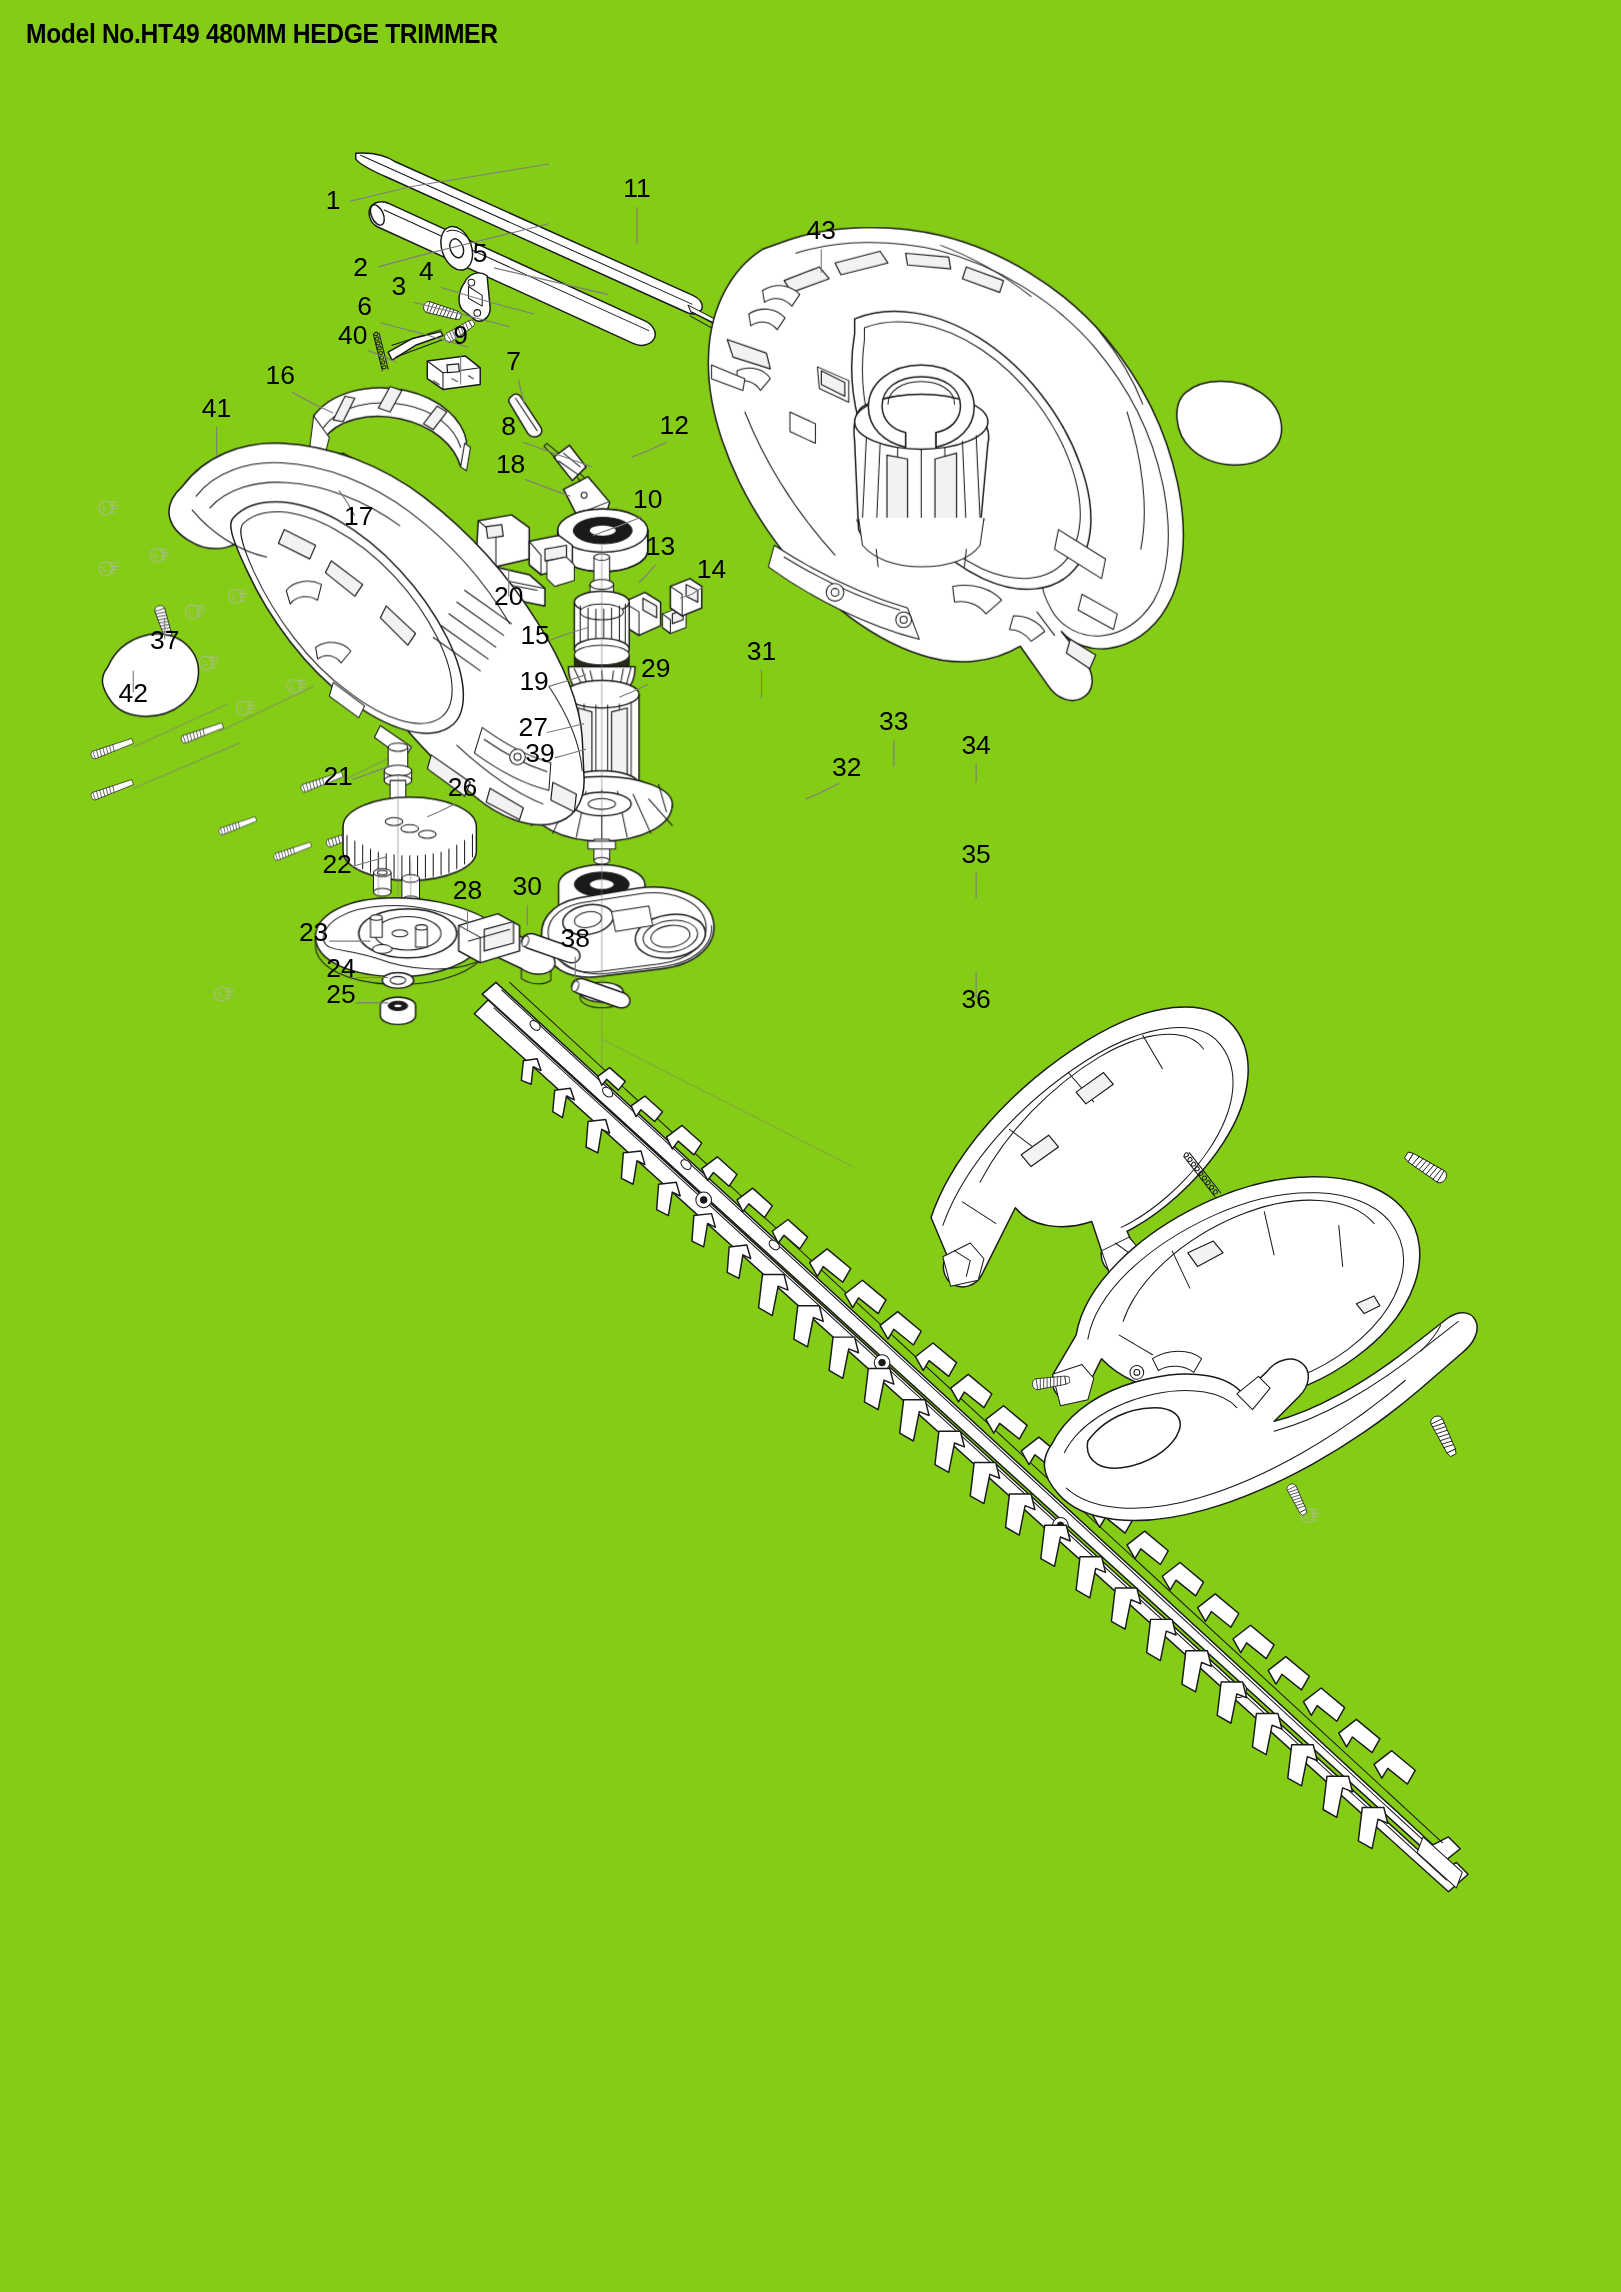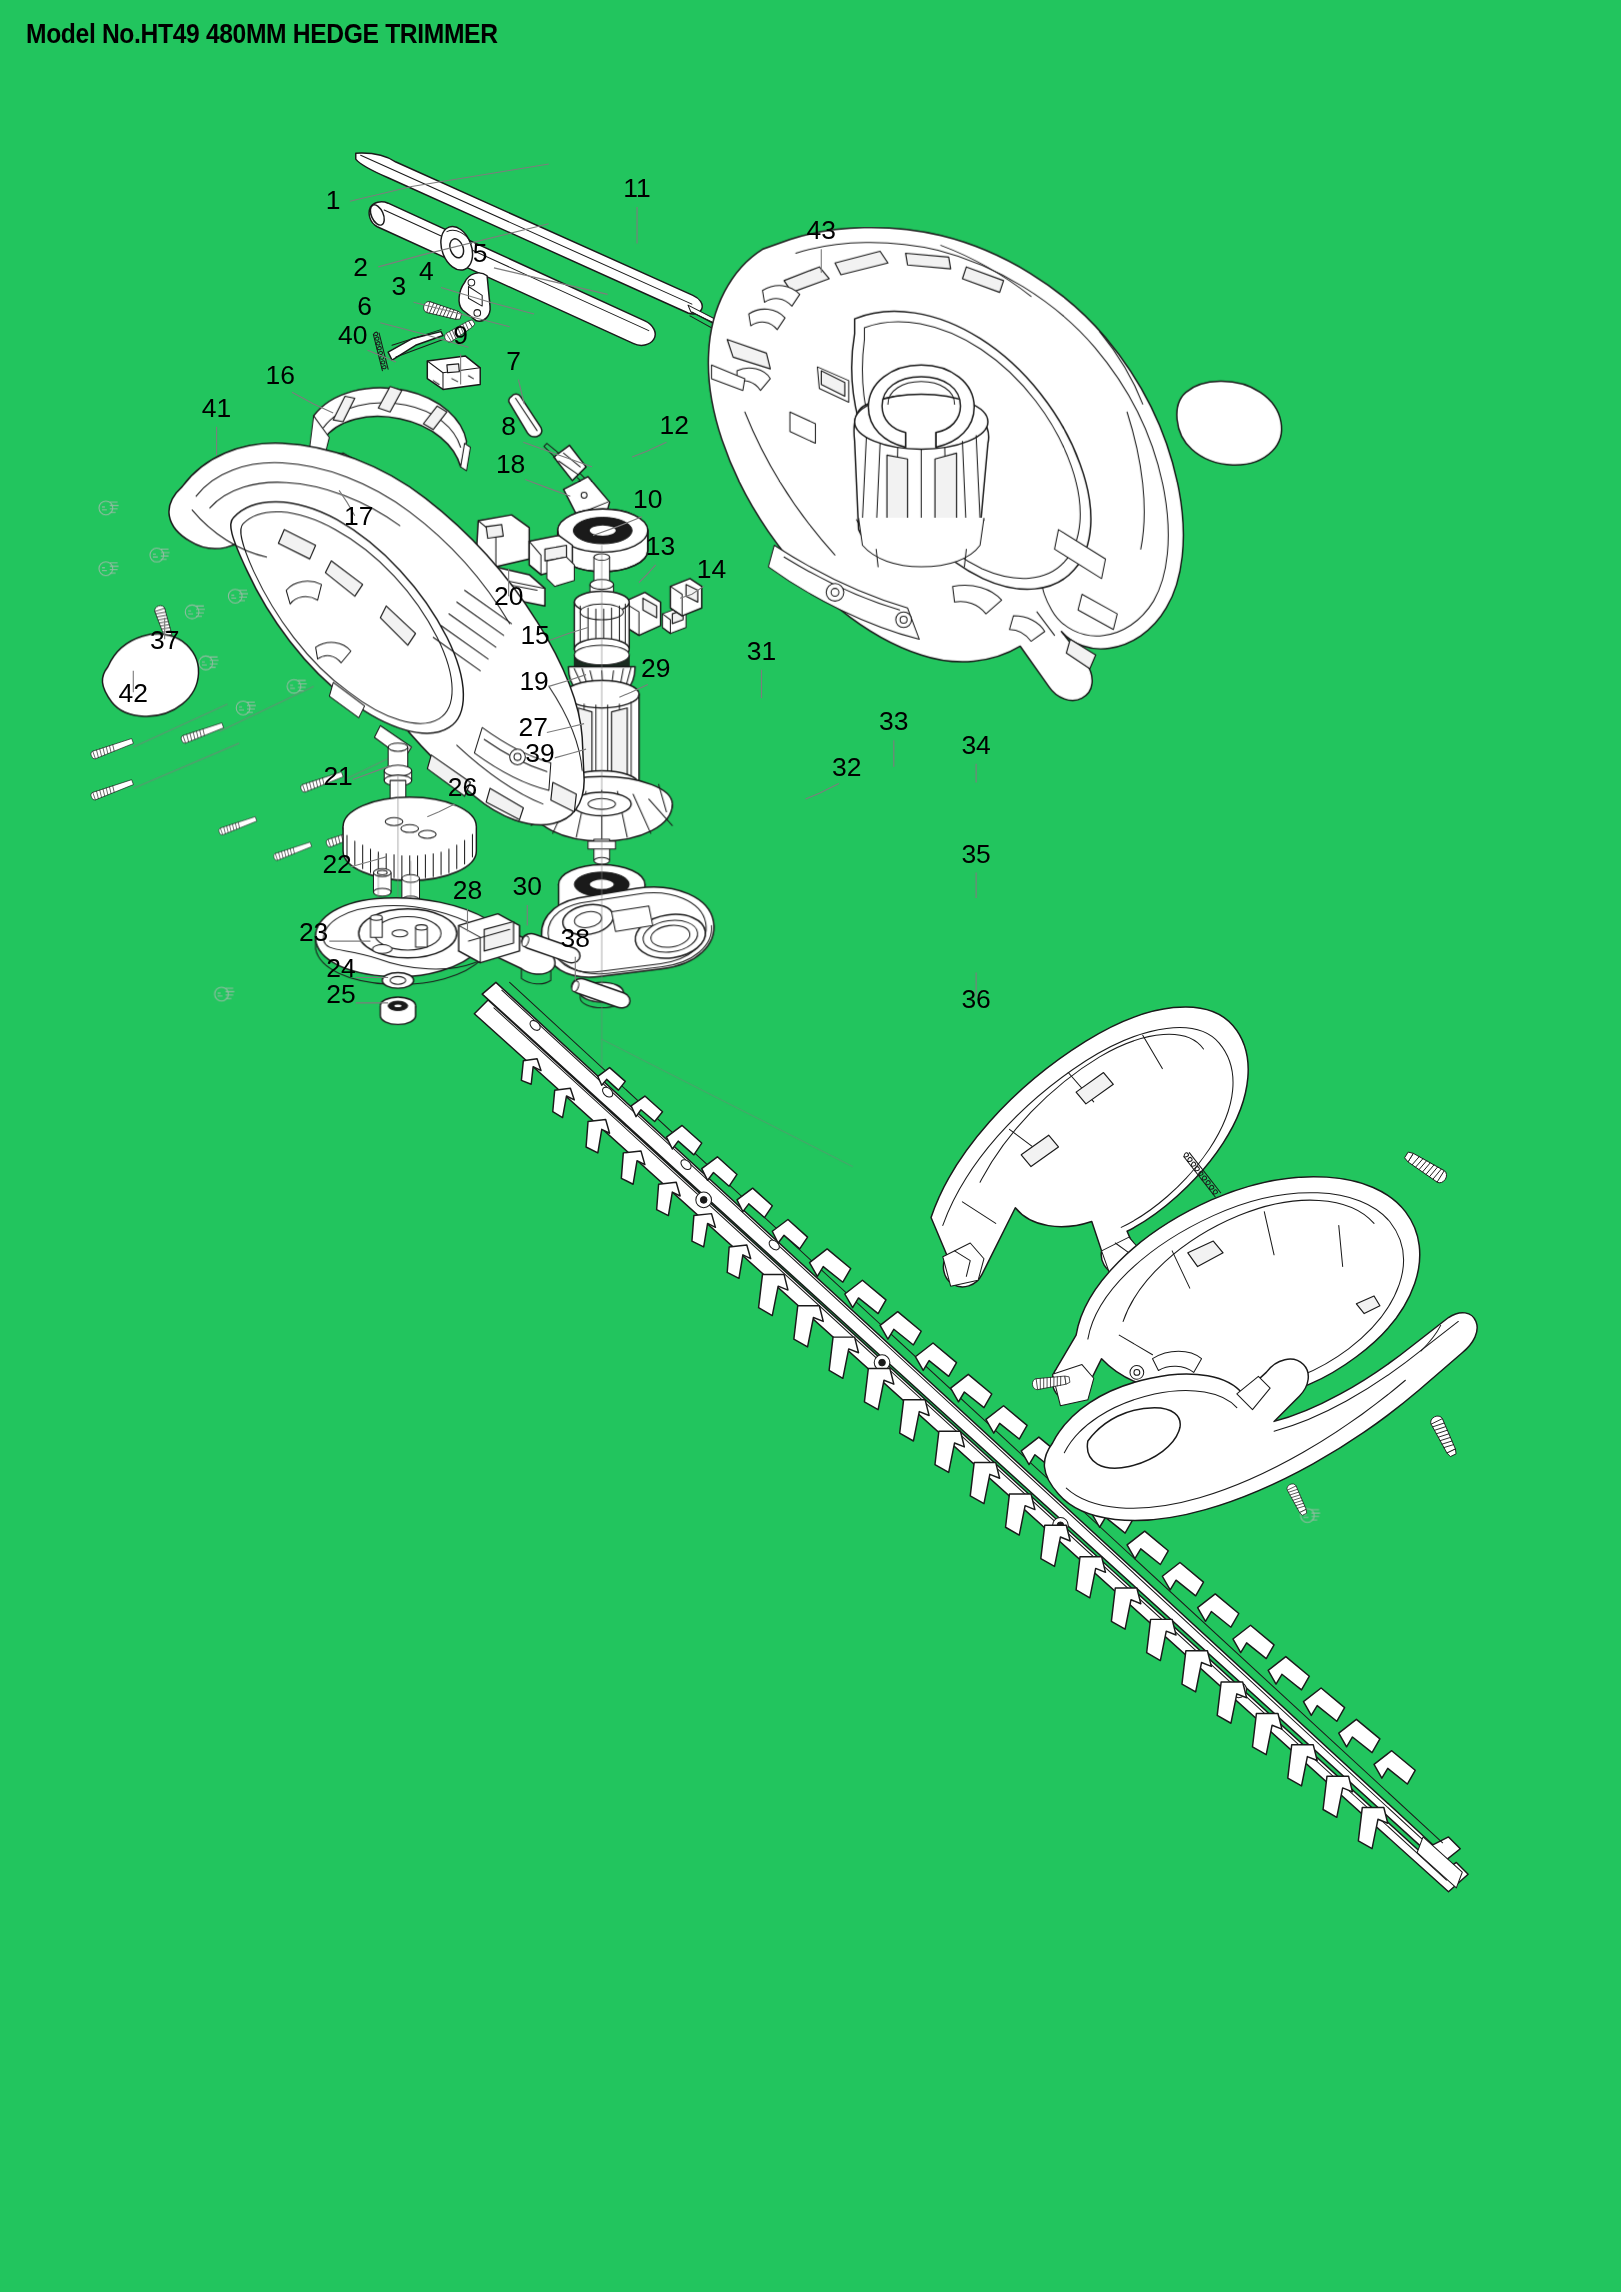--- a/index.html
+++ b/index.html
@@ -7,21 +7,21 @@
   body{
     width:1621px;height:2293px;
     font-family:"Liberation Sans", sans-serif;
     color:#111111;
     overflow:hidden;
     position:relative;
   }
   #sheet{
     position:relative;
     width:1621px;height:2293px;
-    background:#22c55e;
+    background:#84cc16;
   }
   #title{
     position:absolute;
     left:25.5px; top:17.6px;
     font-size:28px;
     font-weight:bold;
     letter-spacing:-0.4px;
     white-space:nowrap;
     transform:scaleX(0.88);
     transform-origin:left top;

